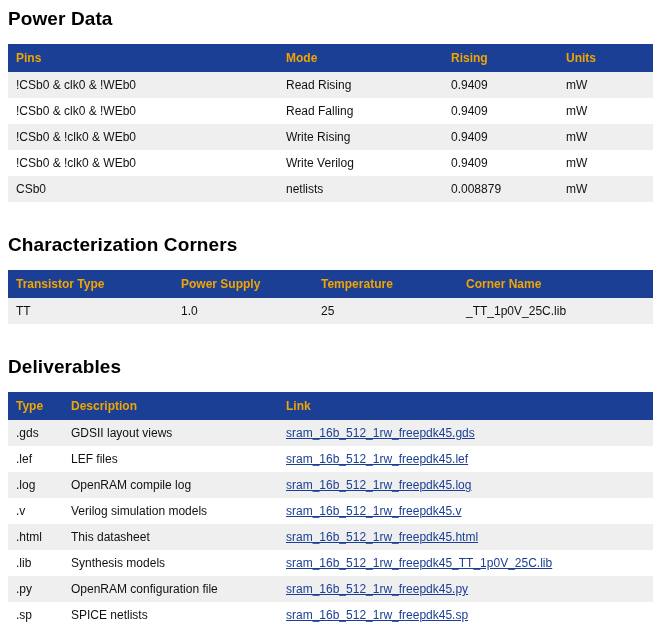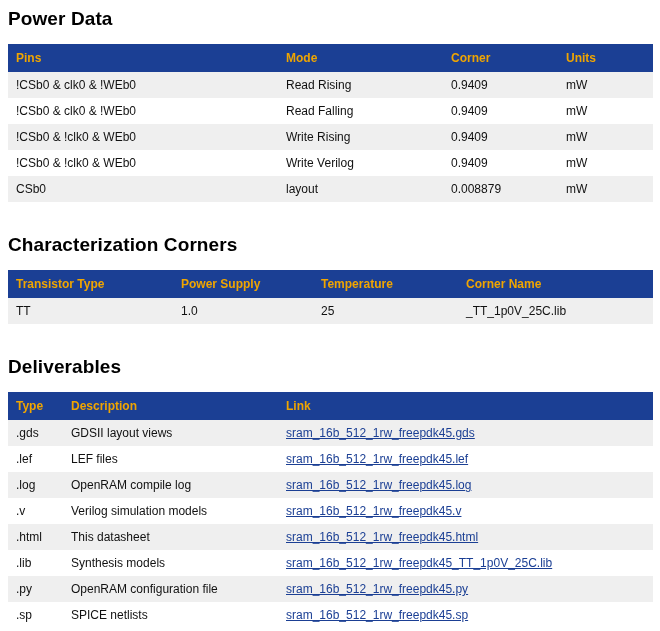--- a/index.html
+++ b/index.html
@@ -86,21 +86,21 @@
     <colgroup>
         <col class="c1">
         <col class="c2">
         <col class="c3">
         <col class="c4">
       </colgroup>
     <thead>
       <tr>
         <th>Pins</th>
         <th>Mode</th>
-        <th>Corner</th>
+        <th>Rising</th>
         <th>Units</th>
       </tr>
     </thead>
     <tbody>
       <tr class="odd">
         <td>!CSb0 &amp; clk0 &amp; !WEb0</td>
         <td>Read Rising</td>
         <td>0.9409</td>
         <td>mW</td>
       </tr>
@@ -117,21 +117,21 @@
         <td>mW</td>
       </tr>
       <tr class="even">
         <td>!CSb0 &amp; !clk0 &amp; WEb0</td>
         <td>Write Verilog</td>
         <td>0.9409</td>
         <td>mW</td>
       </tr>
       <tr class="odd">
         <td>CSb0</td>
-        <td>layout</td>
+        <td>netlists</td>
         <td>0.008879</td>
         <td>mW</td>
       </tr>
     </tbody>
   </table>
 
   <h2 class="section-title second">Characterization Corners</h2>
 
   <table class="corners">
     <colgroup>

